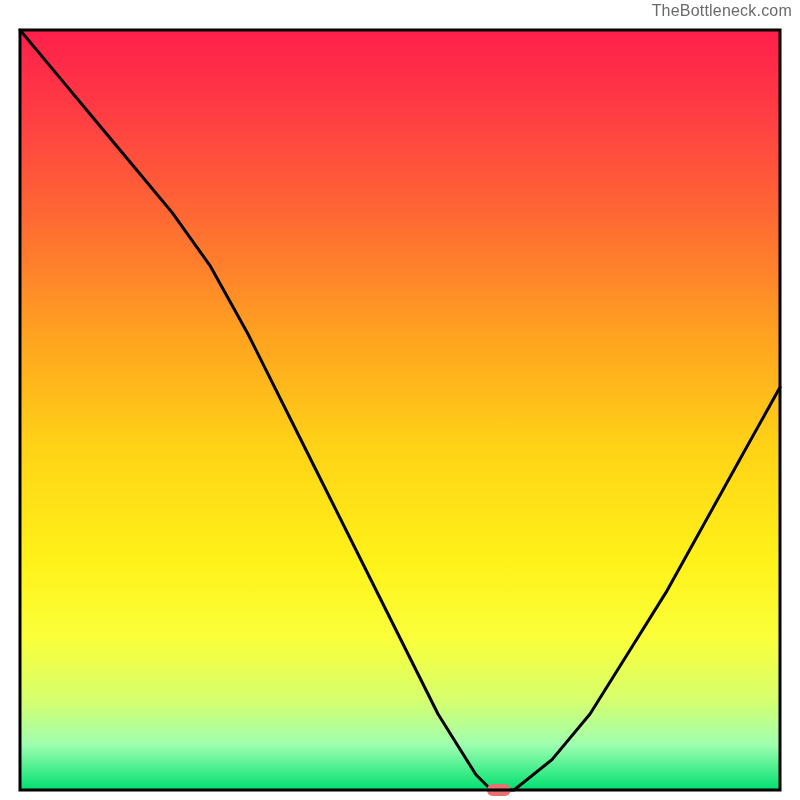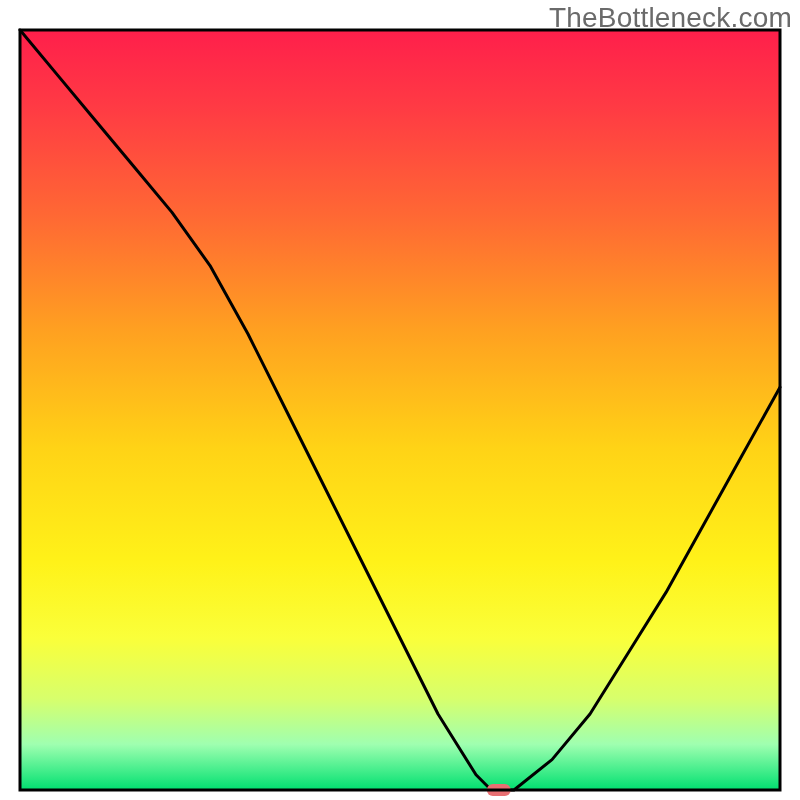--- a/index.html
+++ b/index.html
@@ -12,21 +12,21 @@
   }
   .canvas {
     position: relative;
     width: 800px;
     height: 800px;
   }
   .watermark {
     position: absolute;
     top: 2px;
     right: 8px;
-    font-size: 28px;
+    font-size: 16px;
     font-weight: 500;
     color: #6a6a6a;
     letter-spacing: 0.2px;
   }
   svg.chart {
     position: absolute;
     top: 0;
     left: 0;
   }
 </style>

